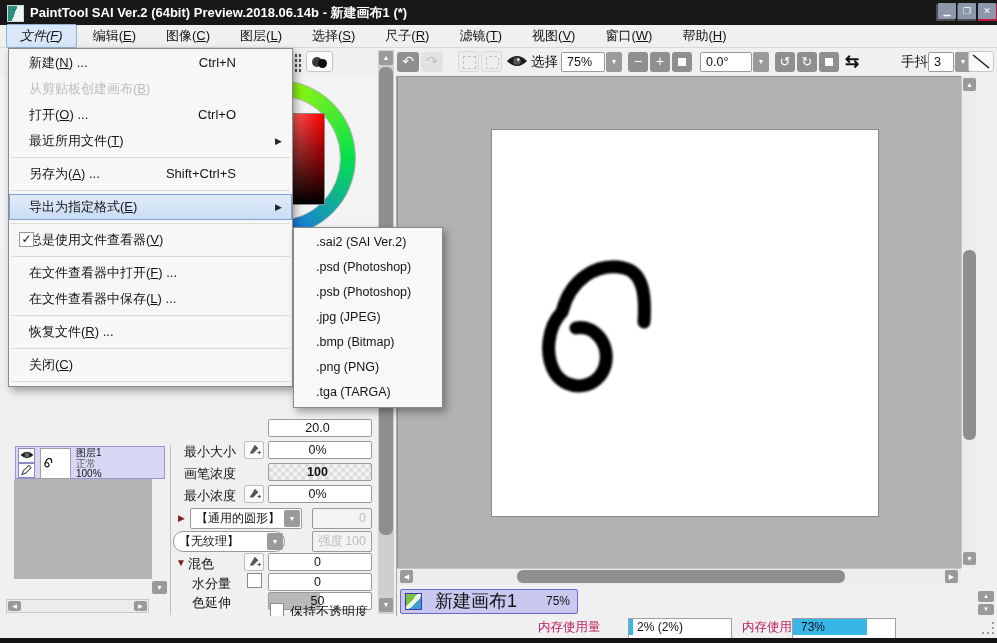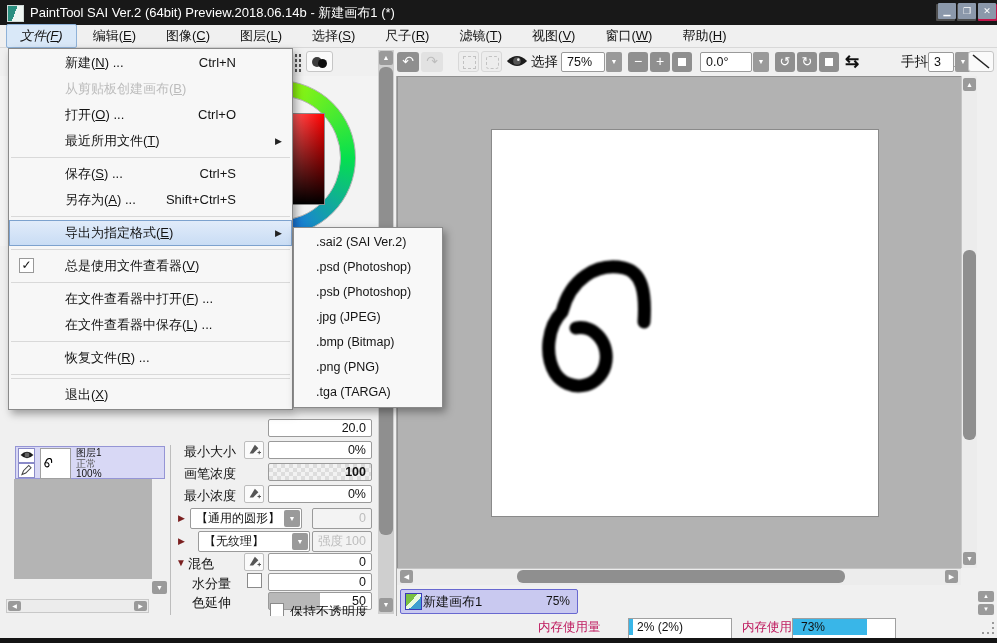--- a/index.html
+++ b/index.html
@@ -2,21 +2,21 @@
 <html><head>
 <meta charset="utf-8">
 <style>
   html,body{margin:0;padding:0;background:#444;}
   .win{position:relative;width:997px;height:643px;background:#f0f0f0;
        font-family:"Liberation Sans",sans-serif;overflow:hidden;user-select:none;}
   
   .titlebar{position:absolute;left:0;top:0;width:997px;height:25px;background:#181818;}
   .appicon{position:absolute;left:7px;top:5px;width:15px;height:15px;border:1px solid #cfd8d6;
            background:linear-gradient(110deg,#2a8f7f 46%,#eef6f2 46%);}
-  .title{position:absolute;left:30px;top:0;line-height:25px;color:#fff;font-size:13px;font-weight:normal;}
+  .title{position:absolute;left:30px;top:0;line-height:25px;color:#fff;font-size:13px;font-weight:bold;}
   .tb-btn{position:absolute;top:4px;width:19px;height:17px;color:#fff;font-size:10px;line-height:17px;
           text-align:center;background:#4e4e4e;border-radius:1px;}
   .tb-close{background:#c1154a;}
   
   .menubar{position:absolute;left:0;top:25px;width:997px;height:23px;background:#f0f0f0;
            border-bottom:1px solid #d8d8d8;display:flex;align-items:center;padding-left:6px;box-sizing:border-box;}
   .mb-item{padding:2px 13px;font-size:13px;color:#111;margin-right:2px;border:1px solid transparent;border-radius:2px;}
   .mb-item.active{background:#d9e8f8;border-color:#8fb2d8;font-style:italic;}
   .mb-win{position:absolute;top:3px;width:18px;height:16px;background:#8b98aa;color:#fff;font-size:9px;
           line-height:16px;text-align:center;border-radius:1px;}
@@ -53,21 +53,21 @@
   .layerrow{position:absolute;left:15px;top:446px;width:150px;height:33px;background:#d8d8f5;
             border:1px solid #9595d5;box-sizing:border-box;}
   .licon{position:absolute;width:17px;height:15px;background:#fff;border:1px solid #8a8ac8;box-sizing:border-box;
          text-align:center;}
   .lthumb{position:absolute;left:24px;top:1px;width:29px;height:29px;background:#fff;border:1px solid #a0a0a0;}
   .ltext{position:absolute;left:60px;top:1px;font-size:10px;line-height:10.5px;color:#111;}
   .layerarea{position:absolute;left:14px;top:479px;width:138px;height:100px;background:#b4b4b4;}
   
   .brow-label{position:absolute;font-size:13px;color:#111;}
   .bfield{position:absolute;width:104px;height:18px;background:#fff;border:1px solid #9a9a9a;border-radius:2px;
-          box-sizing:border-box;font-size:12.5px;line-height:16px;text-align:right;padding-right:5px;color:#111;}
+          box-sizing:border-box;font-size:12.5px;line-height:16px;text-align:center;padding-right:5px;color:#111;}
   .bfield.checker{background-color:#f2f2f2;background-image:
       linear-gradient(45deg,#ddd 25%,transparent 25%,transparent 75%,#ddd 75%),
       linear-gradient(45deg,#ddd 25%,transparent 25%,transparent 75%,#ddd 75%);
       background-size:8px 8px;background-position:0 0,4px 4px;}
   .bfield.half{background:linear-gradient(to right,#b8b8b8 50%,#fff 50%);}
   .bfield.dis{background:#f3f3f3;color:#bdbdbd;text-align:right;}
   .bicon{position:absolute;width:20px;height:18px;background:#fbfbfb;border:1px solid #bdbdbd;border-radius:2px;box-sizing:border-box;}
   .bsel{position:absolute;width:112px;height:21px;background:#fff;border:1px solid #9a9a9a;border-radius:2px;
         box-sizing:border-box;font-size:12px;line-height:19px;padding-left:5px;color:#111;}
   .bsel .dd{position:absolute;right:1px;top:1px;width:16px;height:17px;background:#9a9a9a;border-radius:2px;
@@ -76,37 +76,37 @@
   .chk{position:absolute;width:15px;height:15px;background:#fff;border:1px solid #8a8a8a;box-sizing:border-box;
        font-size:12px;line-height:13px;text-align:center;color:#111;}
   
   .canvas-area{position:absolute;left:397px;top:76px;width:564px;height:492px;background:#b2b2b2;
                border-left:1px solid #909090;border-top:1px solid #909090;box-sizing:border-box;}
   .paper{position:absolute;left:492px;top:130px;width:386px;height:386px;background:#fff;
          box-shadow:0 0 0 1px #8a8a8a;}
   
   .menu{position:absolute;left:8px;top:48px;width:285px;background:#f7f7f7;border:1px solid #8a8a8a;
         box-shadow:3px 4px 8px rgba(0,0,0,.35);z-index:100;padding:1px 0;box-sizing:border-box;}
-  .mi{position:relative;height:26px;line-height:26px;padding-left:56px;font-size:13px;color:#141414;}
+  .mi{position:relative;height:26px;line-height:26px;padding-left:20px;font-size:13px;color:#141414;}
   .mi .sc{position:absolute;right:56px;top:0;}
   .mi .arr{position:absolute;right:10px;top:0;font-size:9px;color:#222;}
   .mi.hl{background:linear-gradient(#e2ecfa,#c8dcf4);box-shadow:inset 0 0 0 1px #7da2ce;}
   .mi.dis{color:#bcbcbc;}
   .mi .mchk{position:absolute;left:10px;top:5px;width:15px;height:15px;background:#fff;border:1px solid #999;
             box-sizing:border-box;font-size:12px;line-height:13px;text-align:center;color:#111;}
   .sep{height:1px;background:#d9d9d9;margin:3px 2px;}
   .submenu{position:absolute;left:293px;top:227px;width:150px;background:#f8f8f8;border:1px solid #8a8a8a;
            box-shadow:3px 4px 8px rgba(0,0,0,.35);z-index:110;padding:2px 0;box-sizing:border-box;}
   .smi{height:25px;line-height:25px;padding-left:22px;font-size:12.5px;color:#141414;}
   
   .tab{position:absolute;left:400px;top:589px;width:178px;height:25px;background:#c9c9f0;
        border:1px solid #6868d0;border-radius:2px;box-sizing:border-box;z-index:20;}
   .tab-icon{position:absolute;left:4px;top:3px;width:17px;height:17px;border:1px solid #3a3ab8;box-sizing:border-box;
        background:linear-gradient(135deg,#79c043 0 40%,#eafae0 40% 60%,#3f9fd0 60%);}
-  .tab-label{position:absolute;left:22px;top:0;font-size:13px;line-height:23px;color:#111;}
+  .tab-label{position:absolute;left:34px;top:0;font-size:18px;line-height:23px;color:#111;}
   .tab-zoom{position:absolute;right:7px;top:0;font-size:12px;line-height:23px;color:#111;}
   .statusbar{position:absolute;left:0;top:616px;width:997px;height:22px;background:#f0f0f0;}
   .st-label{position:absolute;top:3px;font-size:12.5px;color:#be185d;}
   .st-field{position:absolute;top:2px;width:104px;height:30px;background:#fff;border:1px solid #a0a0a0;
             box-sizing:border-box;font-size:12px;line-height:16px;color:#111;overflow:hidden;}
   .watermark{position:absolute;left:784px;top:597px;font-size:27px;font-weight:bold;color:#ef8418;z-index:200;
              letter-spacing:.5px;}
   .grip{position:absolute;left:982px;top:622px;width:14px;height:14px;z-index:30;}
   .grip i{position:absolute;width:2px;height:2px;background:#9a9a9a;}
   .bottomstrip{position:absolute;left:0;top:638px;width:997px;height:5px;background:#141414;}
@@ -252,21 +252,21 @@
   <div class="bfield" style="left:268px;top:485px;">0%</div>
 
   <span class="tri" style="left:178px;top:513px;">▶</span>
   <div class="bsel" style="left:190px;top:508px;">
     <span>【通用的圆形】</span>
     <span class="dd">▼</span>
   </div>
   <div class="bfield dis" style="left:312px;top:508px;width:60px;height:21px;line-height:19px;">0</div>
 
   <span class="tri" style="left:178px;top:536px;">▶</span>
-  <div class="bsel" style="left:198px;top:531px;">
+  <div class="bsel" style="left:173px;top:531px;border-radius:10px;">
     <span>【无纹理】</span>
     <span class="dd">▼</span>
   </div>
   <div class="bfield dis" style="left:312px;top:531px;width:60px;height:21px;line-height:19px;">
     <span style="float:left;margin-left:5px;">强度</span>
     <span>100</span>
   </div>
 
   <span class="tri" style="left:176px;top:557px;font-size:10px;">▼</span>
   <div class="brow-label" style="left:188px;top:555px;">混色</div>
@@ -344,24 +344,20 @@
     <div class="mi">
       <span class="hk">打开(<u>O</u>) ...</span>
       <span class="sc">Ctrl+O</span>
     </div>
     <div class="mi">
       <span class="hk">最近所用文件(<u>T</u>)</span>
       <span class="arr">▶</span>
     </div>
     <div class="sep"></div>
     <div class="mi">
-      <span class="hk">保存(<u>S</u>) ...</span>
-      <span class="sc">Ctrl+S</span>
-    </div>
-    <div class="mi">
       <span class="hk">另存为(<u>A</u>) ...</span>
       <span class="sc">Shift+Ctrl+S</span>
     </div>
     <div class="sep"></div>
     <div class="mi hl">
       <span class="hk">导出为指定格式(<u>E</u>)</span>
       <span class="arr">▶</span>
     </div>
     <div class="sep"></div>
     <div class="mi">
@@ -373,24 +369,24 @@
       <span class="hk">在文件查看器中打开(<u>F</u>) ...</span>
     </div>
     <div class="mi">
       <span class="hk">在文件查看器中保存(<u>L</u>) ...</span>
     </div>
     <div class="sep"></div>
     <div class="mi">
       <span class="hk">恢复文件(<u>R</u>) ...</span>
     </div>
     <div class="sep"></div>
-    <div class="sep"></div>
-    <div class="mi">
-      <span class="hk">退出(<u>X</u>)</span>
-    </div>
+    <div class="mi">
+      <span class="hk">关闭(<u>C</u>)</span>
+    </div>
+    <div class="sep"></div>
   </div>
 
   <div class="submenu">
     <div class="smi">.sai2 (SAI Ver.2)</div>
     <div class="smi">.psd (Photoshop)</div>
     <div class="smi">.psb (Photoshop)</div>
     <div class="smi">.jpg (JPEG)</div>
     <div class="smi">.bmp (Bitmap)</div>
     <div class="smi">.png (PNG)</div>
     <div class="smi">.tga (TARGA)</div>

